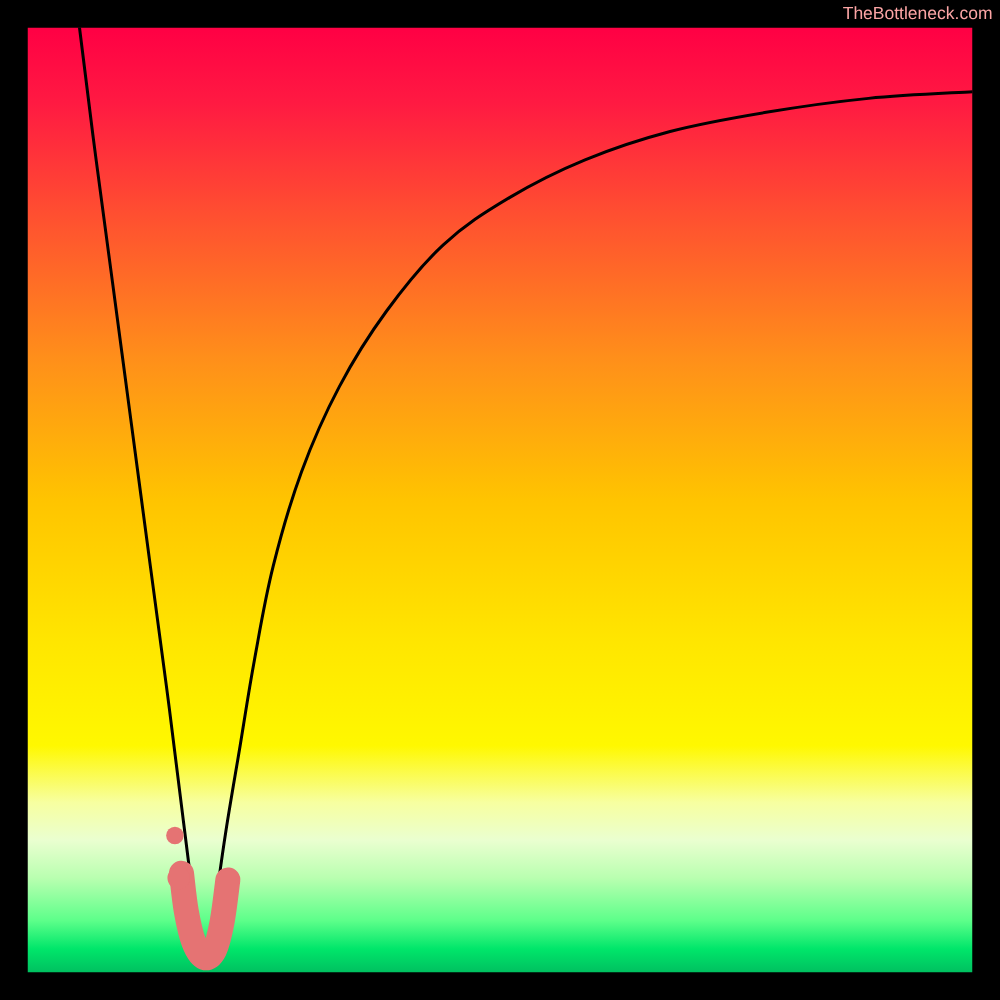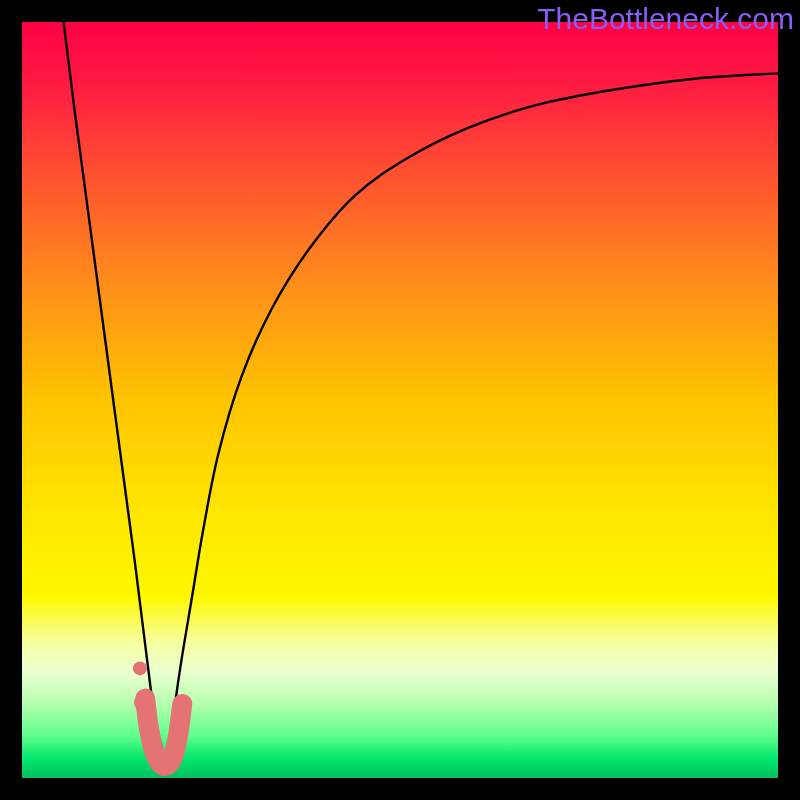--- a/index.html
+++ b/index.html
@@ -14,22 +14,22 @@
   .outer {
     position: relative;
     width: 800px;
     height: 800px;
     background: #000;
   }
   .watermark {
     position: absolute;
     top: 2px;
     right: 6px;
-    color: #8b5cf6;
-    font-size: 30px;
+    color: #fca5a5;
+    font-size: 14px;
     font-weight: 500;
     user-select: none;
     z-index: 10;
   }
   .plot {
     position: absolute;
     left: 22px;
     top: 22px;
     width: 756px;
     height: 756px;

